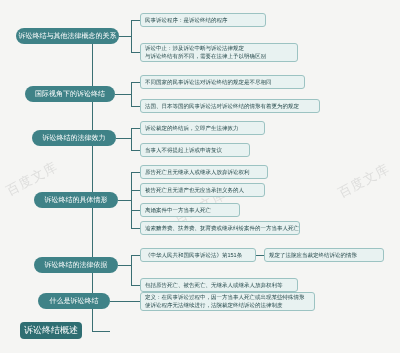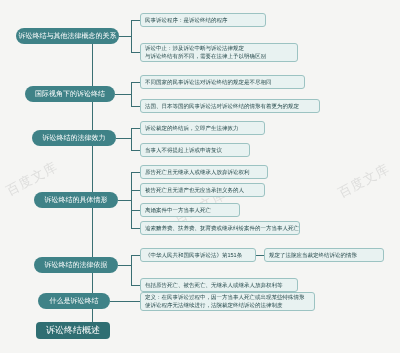--- a/index.html
+++ b/index.html
@@ -112,21 +112,21 @@
   <div class="ln lnh" style="left:131px;top:228px;width:9px;"></div>
 
   <div class="ln lnh" style="left:118px;top:265px;width:13px;"></div>
   <div class="ln lnv" style="left:131px;top:255px;height:30px;"></div>
   <div class="ln lnh" style="left:131px;top:255px;width:9px;"></div>
   <div class="ln lnh" style="left:131px;top:285px;width:9px;"></div>
   <div class="ln lnh" style="left:256px;top:255px;width:8px;"></div>
 
   <div class="ln lnh" style="left:110px;top:301px;width:30px;"></div>
 
-  <div class="node n-root" style="left:36px;top:322px;width:74px;height:17px;">
+  <div class="node n-root" style="left:20px;top:322px;width:62px;height:17px;">
     <span>诉讼终结概述</span>
   </div>
 
   <div class="node n-l1" style="left:16px;top:28px;width:103px;height:16px;">
     <span>诉讼终结与其他法律概念的关系</span>
   </div>
   <div class="node n-l1" style="left:25px;top:86px;width:90px;height:16px;">
     <span>国际视角下的诉讼终结</span>
   </div>
   <div class="node n-l1" style="left:32px;top:130px;width:84px;height:16px;">

